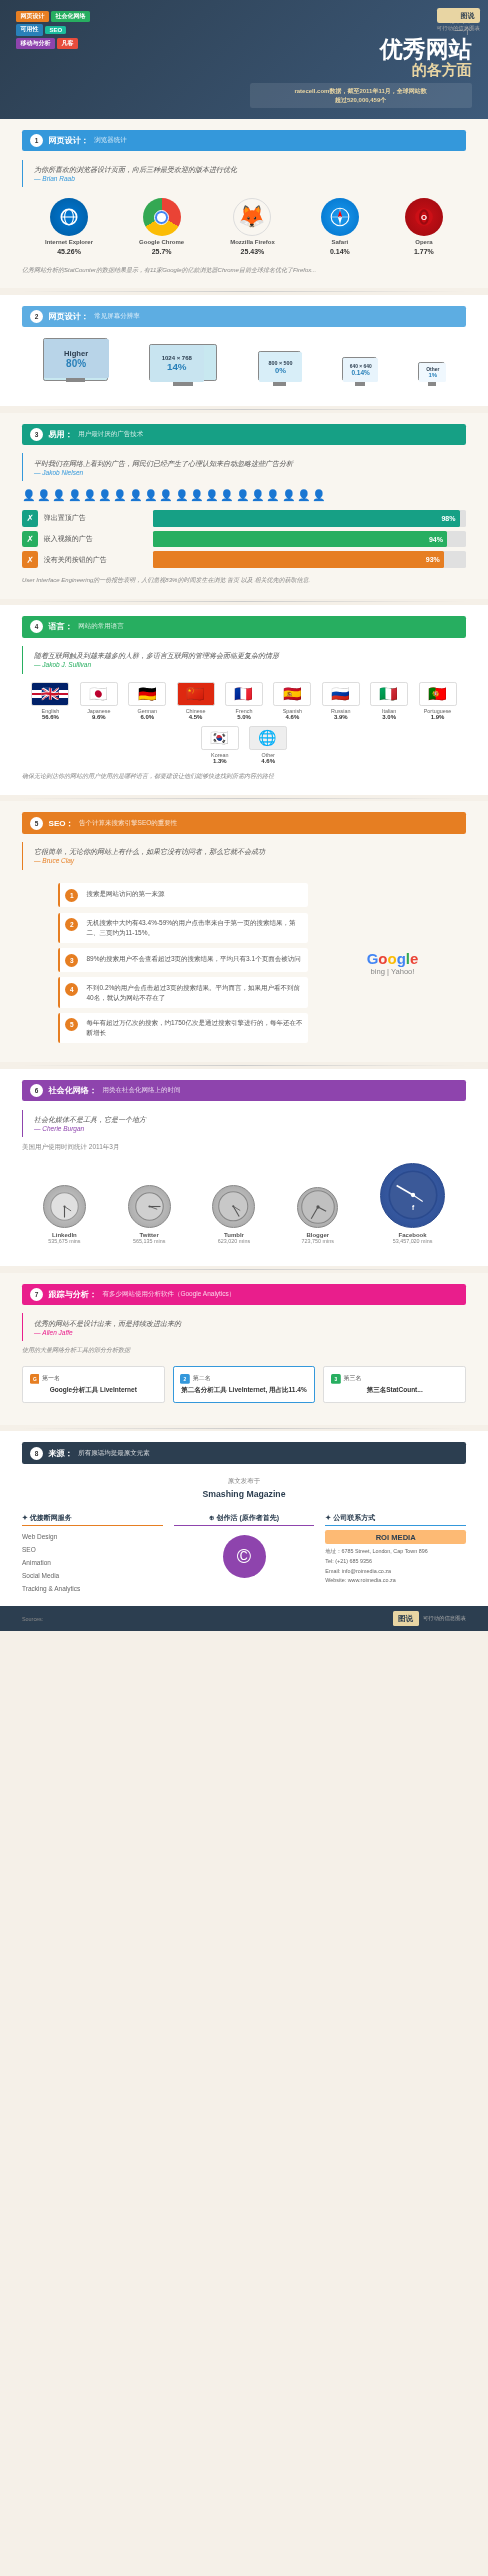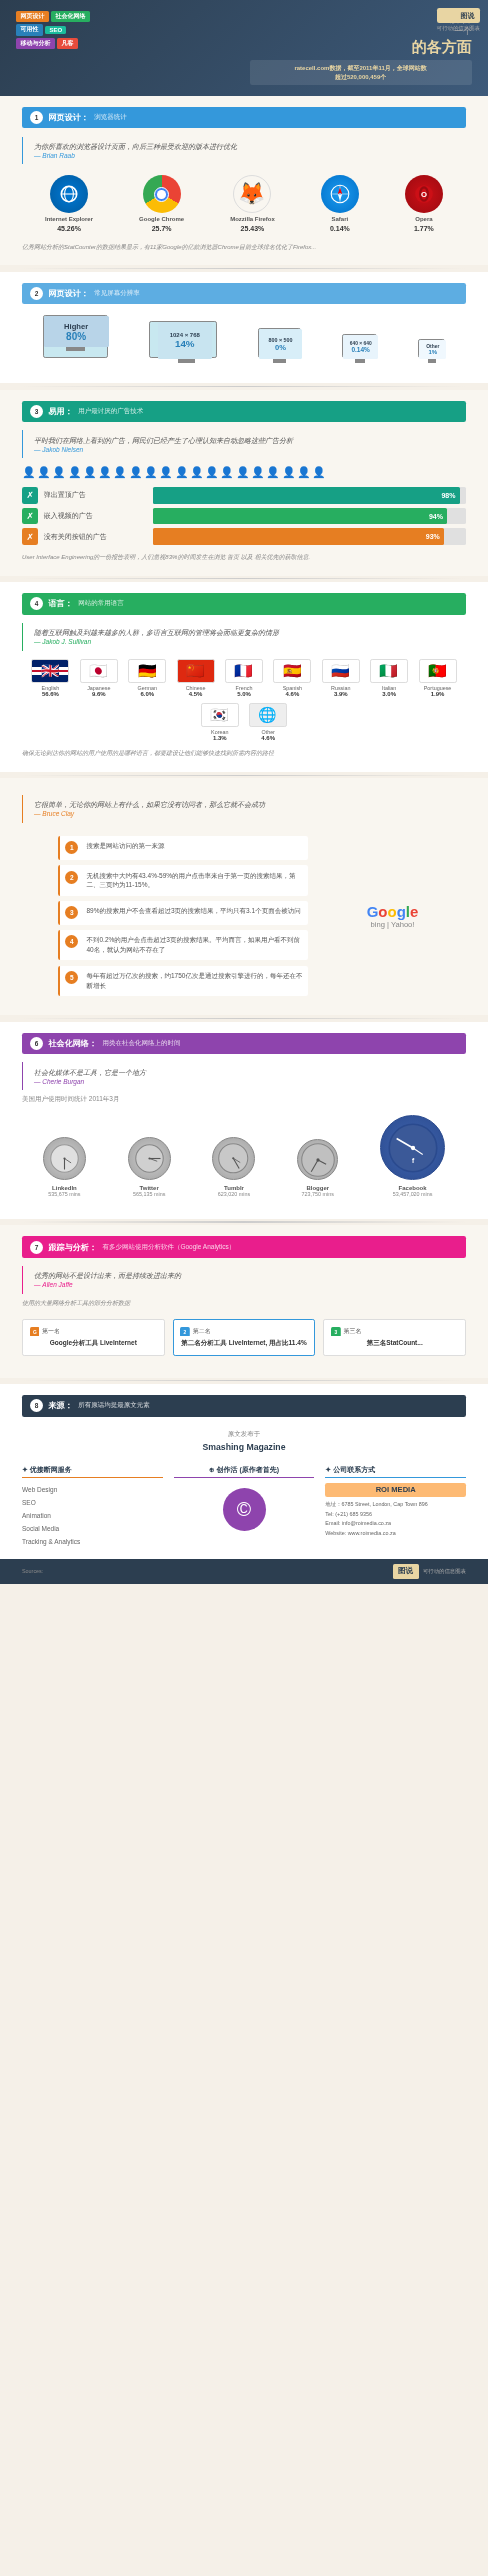--- a/index.html
+++ b/index.html
@@ -444,20 +444,21 @@
       </div>
       <div class="tag-row">
         <span class="tag tag-purple">移动与分析</span>
         <span class="tag tag-red">凡客</span>
       </div>
     </div>
   </div>
   <div class="header-title">
     <div style="font-size:11px; color:#ccc; font-weight:300;">解析</div>
     <div style="font-size:8.7px; color:#aaa;">一个</div>
+    <h1>优秀网站</h1>
     <h2>的各方面</h2>
     <div class="header-stats">
       <span>ratecell.com数据，截至2011年11月，全球网站数</span><br>
       <span style="color:#e8d5a3; font-weight:bold;">超过520,000,459个</span>
     </div>
   </div>
   <div style="position:absolute; top:8.1px; right:8.1px; text-align:right;">
     <div class="logo-box">图说</div>
     <div style="font-size:5.4px; color:#aaa; margin-top:1.6px;">可行动的信息图表</div>
   </div>
@@ -531,28 +532,28 @@
 
 <div class="section bg-white">
   <div class="section-header" style="background:#5dade2;">
     <div class="section-number">2</div>
     <span class="section-title-text">网页设计：</span>
     <span class="section-subtitle-text">常见屏幕分辨率</span>
   </div>
   <div class="screen-sizes">
     <div class="screen-item">
       <div class="monitor-shape" style="width:65px; height:43px;">
-        <div style="width:65px; height:31px; background:#b8d4e8; border-radius:1.6px; display:flex; align-items:center; justify-content:center; flex-direction:column;">
+        <div style="width:65px; height:39px; background:#b8d4e8; border-radius:1.6px; display:flex; align-items:center; justify-content:center; flex-direction:column;">
           <div style="font-size:7.6px; font-weight:bold; color:#2c3e50;">Higher</div>
           <div style="font-size:10px; font-weight:900; color:#2980b9;">80%</div>
         </div>
       </div>
     </div>
     <div class="screen-item">
-      <div class="monitor-shape" style="width:68px; height:37px;padding-left:8px;">
+      <div class="monitor-shape" style="width:68px; height:37px;">
         <div style="width:54px; height:37px; background:#c8e4f0; border-radius:1.6px; display:flex; align-items:center; justify-content:center; flex-direction:column;">
           <div style="font-size:6px; font-weight:bold; color:#2c3e50;">1024 × 768</div>
           <div style="font-size:9.8px; font-weight:900; color:#2980b9;">14%</div>
         </div>
       </div>
     </div>
     <div class="screen-item">
       <div class="monitor-shape" style="width:43px; height:30px;">
         <div style="width:43px; height:30px; background:#d8eef8; border-radius:1.6px; display:flex; align-items:center; justify-content:center; flex-direction:column;">
           <div style="font-size:5.4px; font-weight:bold; color:#2c3e50;">800 × 500</div>
@@ -708,20 +709,25 @@
       <div class="flag-label">Other</div>
       <div class="flag-pct">4.6%</div>
     </div>
   </div>
   <div class="note-text">确保无论到达你的网站的用户使用的是哪种语言，都要建设让他们能够快速找到所需内容的路径</div>
 </div>
 
 <div class="divider"></div>
 
 <div class="section bg-light">
+  <div class="section-header orange">
+    <div class="section-number">5</div>
+    <span class="section-title-text">SEO：</span>
+    <span class="section-subtitle-text">告个计算来搜索引擎SEO的重要性</span>
+  </div>
   <div class="quote-box" style="border-left-color: #e67e22;">
     <span>它很简单，无论你的网站上有什么，如果它没有访问者，那么它就不会成功</span><br>
     <span class="quote-author" style="color:#e67e22;">— Bruce Clay</span>
   </div>
   <div class="two-col">
     <div class="col-left">
       <div class="seo-items">
         <div class="seo-row">
           <div class="seo-number">1</div>
           <div class="seo-text">搜索是网站访问的第一来源</div>

